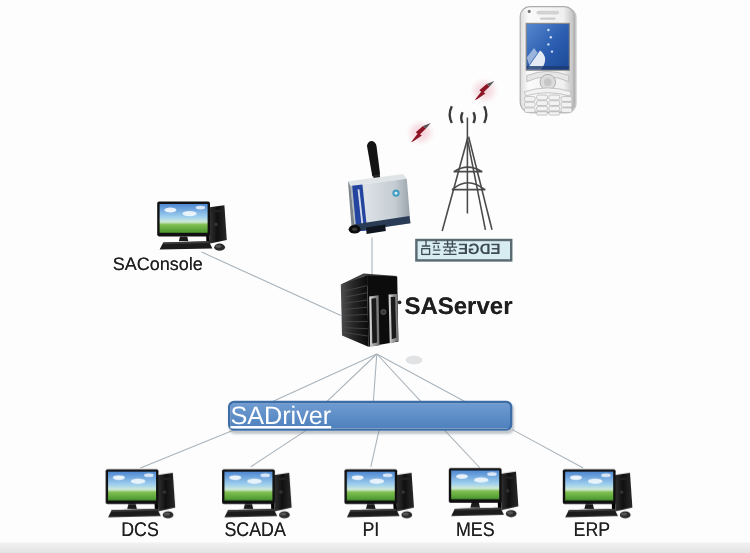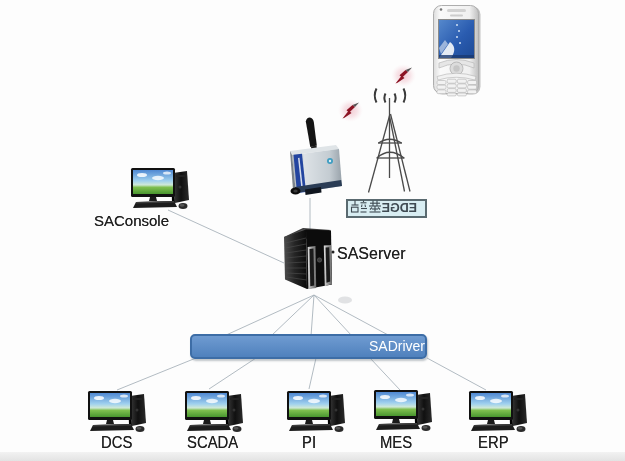--- a/index.html
+++ b/index.html
@@ -26,24 +26,24 @@
       <line x1="196" y1="358" x2="117" y2="390"></line>
       <line x1="256" y1="358" x2="209" y2="389"></line>
       <line x1="316" y1="358" x2="309" y2="389"></line>
       <line x1="370" y1="358" x2="400" y2="390"></line>
       <line x1="427" y1="358" x2="486" y2="390"></line>
     </g>
   </svg>
 
   <div class="abs" style="left:0;top:452px;width:625px;height:9px;background:linear-gradient(#f2f2f2,#e3e3e3);"></div>
 
-  <div class="abs" style="left:190px;top:334px;width:233px;height:21px;background:linear-gradient(#6f9bd1,#4f81bd);border:2px solid #3d6da6;border-radius:5px;box-shadow:1px 2px 2px rgba(120,130,140,0.45);text-align:right;line-height:21px;color:#fff;font-size:14px;transform:translateZ(0);">SADriver</div>
+  <div class="abs" style="left:190px;top:334px;width:233px;height:21px;background:linear-gradient(#6f9bd1,#4f81bd);border:2px solid #3d6da6;border-radius:5px;box-shadow:1px 2px 2px rgba(120,130,140,0.45);text-align:left;line-height:21px;color:#fff;font-size:21px;transform:translateZ(0);text-decoration:underline;">SADriver</div>
 
   <div class="lbl" style="left:94px;top:212px;font-size:15px;">SAConsole</div>
-  <div class="lbl" style="left:337px;top:245px;font-size:16px;">SAServer</div>
+  <div class="lbl" style="left:337px;top:245px;font-size:20px;font-weight:bold;">SAServer</div>
   <div class="lbl sq" style="left:101px;top:433px;">DCS</div>
   <div class="lbl sq" style="left:187px;top:433px;">SCADA</div>
   <div class="lbl sq" style="left:302px;top:433px;">PI</div>
   <div class="lbl sq" style="left:380px;top:433px;">MES</div>
   <div class="lbl sq" style="left:478px;top:433px;">ERP</div>
 
   <div class="abs" style="left:346px;top:199px;width:77px;height:15px;background:#d8edf2;border:2px solid #5a6a70;"></div>
   <svg class="abs" style="left:348px;top:199px" width="73" height="15" viewBox="0 0 73 15">
     <g transform="translate(73,0) scale(-1,1)">
       <text x="4" y="12.5" font-size="12.5" font-weight="bold" fill="#3f4a52" font-family="Liberation Sans, sans-serif">EDGE</text>

